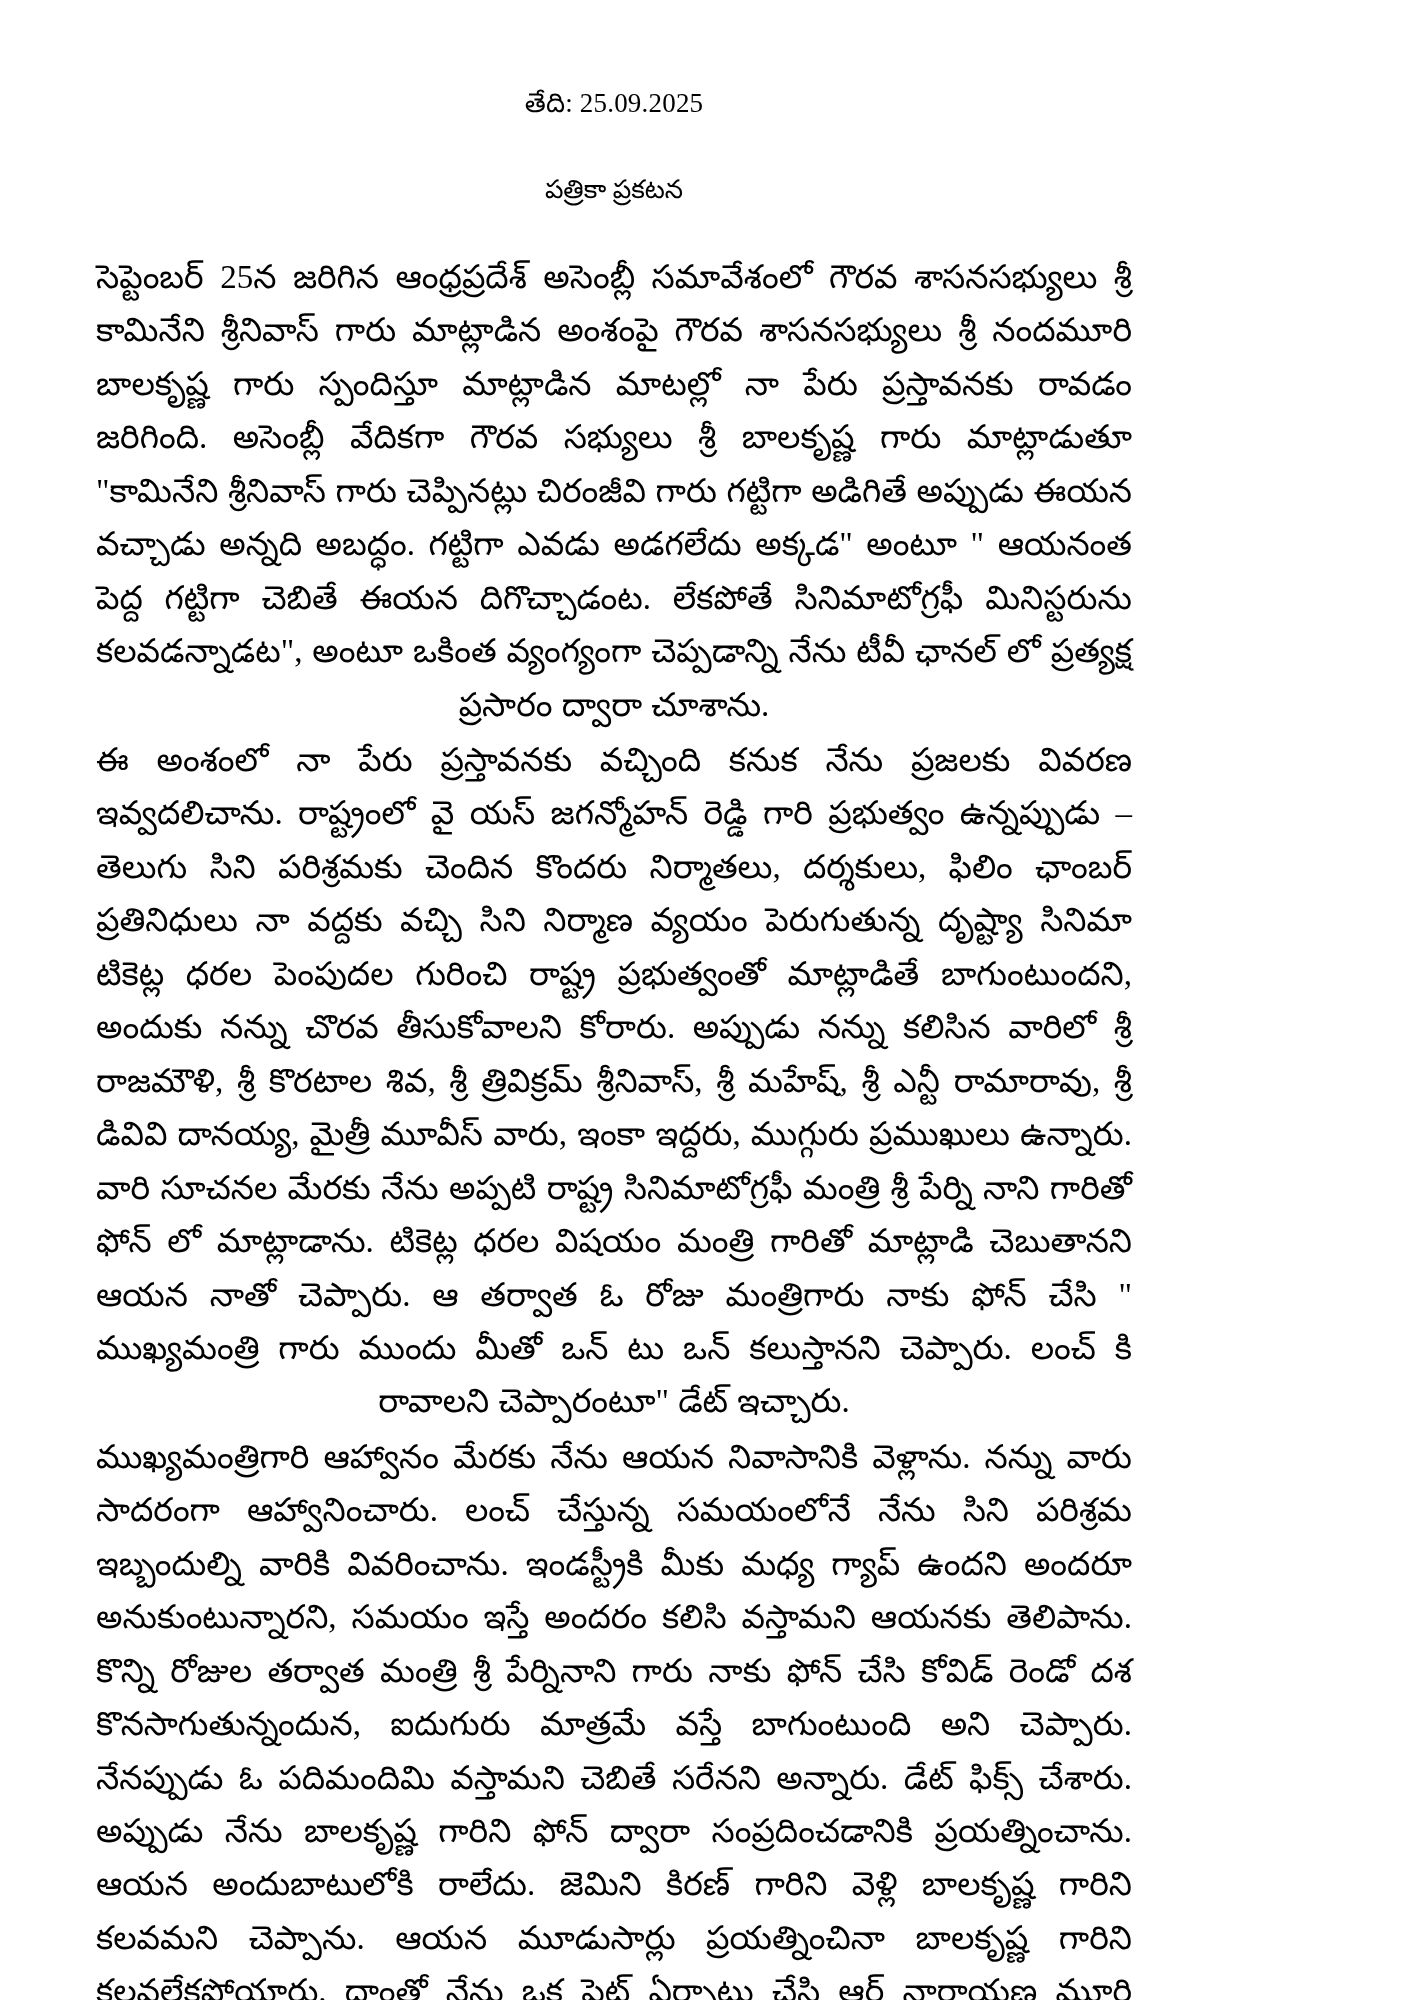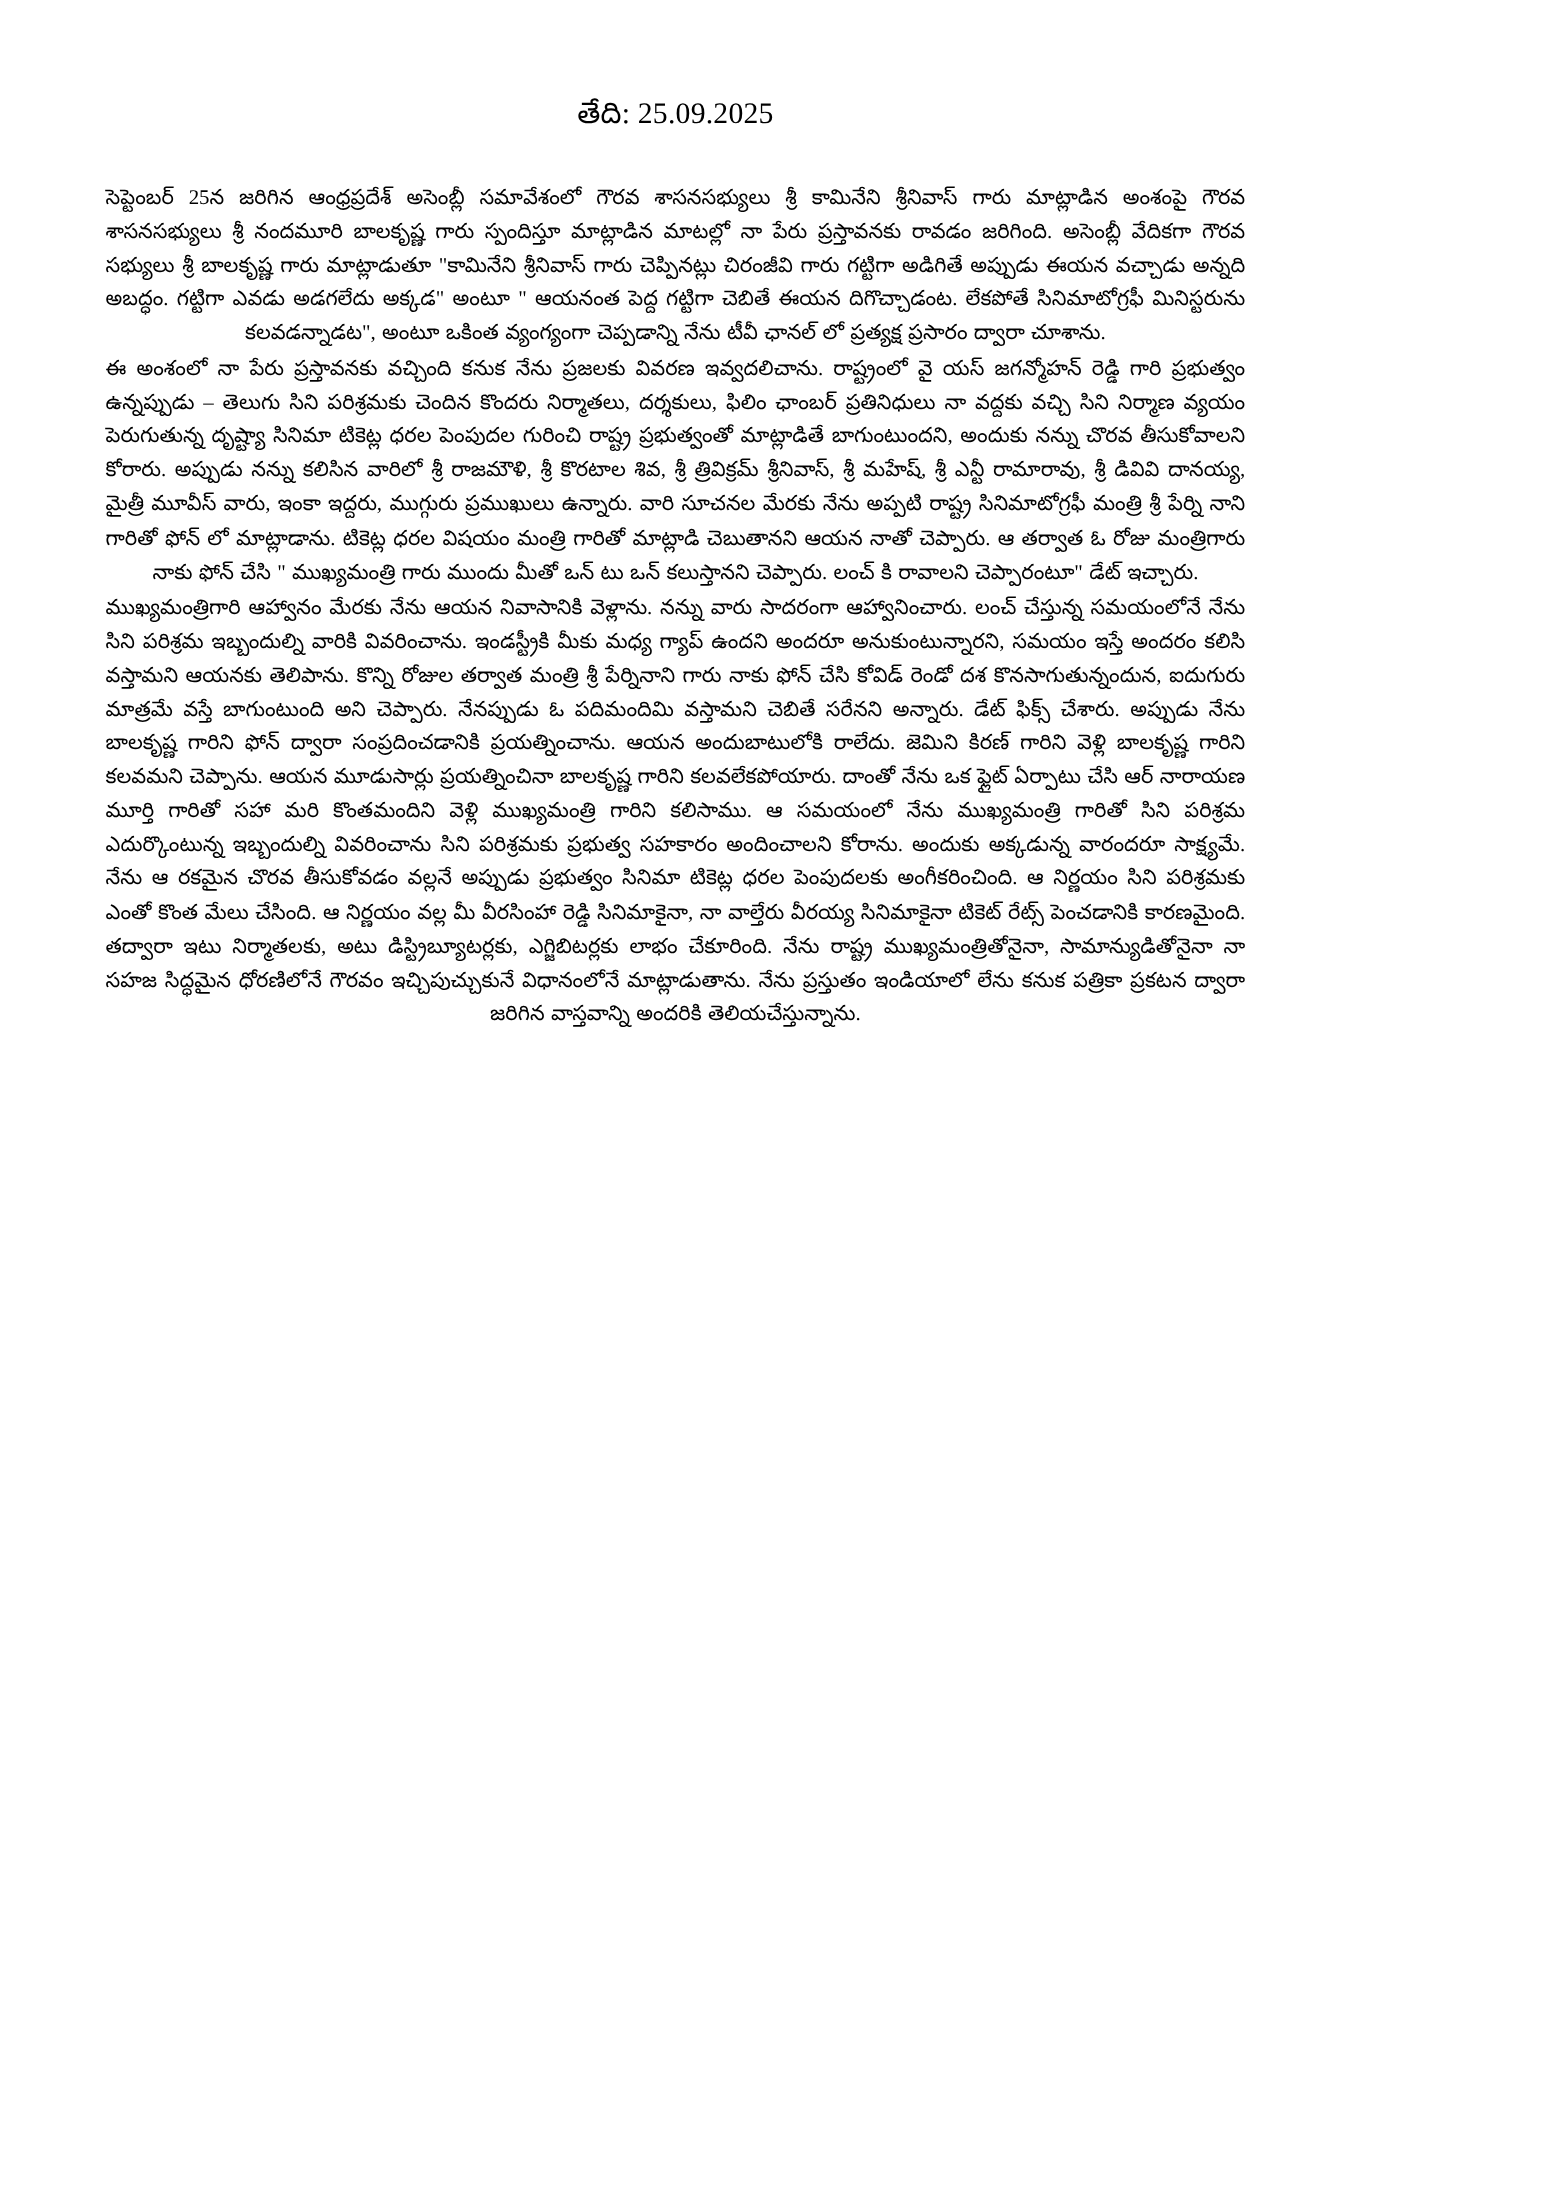--- a/index.html
+++ b/index.html
@@ -34,21 +34,21 @@
     font-size: 26px;
     line-height: 1.3;
     margin: 52px 0 0 0;
   }
   .body-block {
     margin-top: 44px;
   }
   .para {
     text-align: justify;
     text-align-last: center;
-    font-size: 19px;
+    font-size: 33px;
     line-height: 1.62;
     margin: 0;
     word-spacing: 1px;
     hyphens: none;
   }
   .para + .para {
     margin-top: 2px;
   }
   .sign-block {
     margin-top: 46px;
@@ -60,20 +60,21 @@
     margin: 0;
   }
 </style>
 </head>
 <body>
 
 <div class="page">
 
   <div class="date-line">తేది: 25.09.2025</div>
 
+  <div class="doc-title">పత్రికా ప్రకటన</div>
 
   <div class="body-block">
     <p class="para">సెప్టెంబర్ 25న జరిగిన ఆంధ్రప్రదేశ్ అసెంబ్లీ సమావేశంలో గౌరవ శాసనసభ్యులు శ్రీ కామినేని శ్రీనివాస్ గారు మాట్లాడిన అంశంపై గౌరవ శాసనసభ్యులు శ్రీ నందమూరి బాలకృష్ణ గారు స్పందిస్తూ మాట్లాడిన మాటల్లో నా పేరు ప్రస్తావనకు రావడం జరిగింది. అసెంబ్లీ వేదికగా  గౌరవ సభ్యులు శ్రీ బాలకృష్ణ గారు మాట్లాడుతూ "కామినేని శ్రీనివాస్ గారు చెప్పినట్లు చిరంజీవి గారు గట్టిగా అడిగితే అప్పుడు ఈయన వచ్చాడు అన్నది అబద్ధం. గట్టిగా ఎవడు అడగలేదు అక్కడ" అంటూ " ఆయనంత పెద్ద గట్టిగా చెబితే ఈయన దిగొచ్చాడంట. లేకపోతే సినిమాటోగ్రఫీ మినిస్టరును కలవడన్నాడట", అంటూ ఒకింత వ్యంగ్యంగా  చెప్పడాన్ని నేను టీవీ ఛానల్ లో ప్రత్యక్ష ప్రసారం ద్వారా చూశాను.</p>
     <p class="para">ఈ అంశంలో నా పేరు ప్రస్తావనకు వచ్చింది కనుక  నేను ప్రజలకు వివరణ ఇవ్వదలిచాను. రాష్ట్రంలో వై యస్ జగన్మోహన్ రెడ్డి గారి ప్రభుత్వం ఉన్నప్పుడు – తెలుగు సిని పరిశ్రమకు చెందిన కొందరు నిర్మాతలు, దర్శకులు, ఫిలిం ఛాంబర్ ప్రతినిధులు నా వద్దకు వచ్చి సిని నిర్మాణ వ్యయం పెరుగుతున్న దృష్ట్యా సినిమా టికెట్ల ధరల పెంపుదల గురించి రాష్ట్ర ప్రభుత్వంతో మాట్లాడితే బాగుంటుందని, అందుకు నన్ను చొరవ తీసుకోవాలని  కోరారు. అప్పుడు నన్ను కలిసిన వారిలో శ్రీ రాజమౌళి, శ్రీ కొరటాల శివ, శ్రీ త్రివిక్రమ్ శ్రీనివాస్, శ్రీ మహేష్, శ్రీ ఎన్టీ రామారావు, శ్రీ డివివి దానయ్య, మైత్రీ మూవీస్ వారు, ఇంకా ఇద్దరు, ముగ్గురు ప్రముఖులు ఉన్నారు.  వారి సూచనల మేరకు నేను అప్పటి రాష్ట్ర సినిమాటోగ్రఫీ మంత్రి శ్రీ పేర్ని నాని గారితో ఫోన్ లో మాట్లాడాను. టికెట్ల ధరల విషయం మంత్రి గారితో మాట్లాడి చెబుతానని ఆయన నాతో చెప్పారు. ఆ తర్వాత ఓ రోజు మంత్రిగారు నాకు ఫోన్ చేసి " ముఖ్యమంత్రి గారు ముందు మీతో ఒన్ టు ఒన్ కలుస్తానని చెప్పారు. లంచ్ కి రావాలని చెప్పారంటూ" డేట్ ఇచ్చారు.</p>
     <p class="para">ముఖ్యమంత్రిగారి ఆహ్వానం మేరకు నేను ఆయన నివాసానికి వెళ్లాను. నన్ను వారు సాదరంగా ఆహ్వానించారు. లంచ్ చేస్తున్న సమయంలోనే నేను సిని పరిశ్రమ ఇబ్బందుల్ని వారికి వివరించాను. ఇండస్ట్రీకి మీకు మధ్య గ్యాప్ ఉందని అందరూ అనుకుంటున్నారని, సమయం ఇస్తే అందరం కలిసి వస్తామని ఆయనకు తెలిపాను. కొన్ని రోజుల తర్వాత మంత్రి శ్రీ పేర్నినాని గారు నాకు ఫోన్ చేసి కోవిడ్ రెండో దశ కొనసాగుతున్నందున, ఐదుగురు మాత్రమే వస్తే బాగుంటుంది అని చెప్పారు. నేనప్పుడు ఓ పదిమందిమి వస్తామని చెబితే సరేనని అన్నారు. డేట్ ఫిక్స్ చేశారు. అప్పుడు నేను బాలకృష్ణ గారిని ఫోన్ ద్వారా సంప్రదించడానికి ప్రయత్నించాను.  ఆయన అందుబాటులోకి రాలేదు. జెమిని కిరణ్ గారిని వెళ్లి బాలకృష్ణ గారిని కలవమని చెప్పాను. ఆయన మూడుసార్లు ప్రయత్నించినా బాలకృష్ణ గారిని కలవలేకపోయారు. దాంతో నేను ఒక ఫ్లైట్ ఏర్పాటు చేసి ఆర్ నారాయణ మూర్తి గారితో సహా మరి కొంతమందిని వెళ్లి ముఖ్యమంత్రి గారిని కలిసాము. ఆ సమయంలో నేను ముఖ్యమంత్రి గారితో సిని పరిశ్రమ ఎదుర్కొంటున్న ఇబ్బందుల్ని వివరించాను సిని పరిశ్రమకు  ప్రభుత్వ సహకారం అందించాలని కోరాను. అందుకు అక్కడున్న వారందరూ సాక్ష్యమే. నేను ఆ రకమైన చొరవ తీసుకోవడం వల్లనే అప్పుడు ప్రభుత్వం సినిమా టికెట్ల ధరల పెంపుదలకు అంగీకరించింది. ఆ నిర్ణయం సిని పరిశ్రమకు ఎంతో కొంత మేలు చేసింది. ఆ నిర్ణయం వల్ల మీ వీరసింహా రెడ్డి సినిమాకైనా, నా వాల్తేరు వీరయ్య సినిమాకైనా టికెట్ రేట్స్ పెంచడానికి కారణమైంది. తద్వారా ఇటు నిర్మాతలకు, అటు డిస్ట్రిబ్యూటర్లకు, ఎగ్జిబిటర్లకు లాభం చేకూరింది. నేను రాష్ట్ర ముఖ్యమంత్రితోనైనా, సామాన్యుడితోనైనా నా సహజ సిద్ధమైన ధోరణిలోనే గౌరవం ఇచ్చిపుచ్చుకునే విధానంలోనే మాట్లాడుతాను. నేను ప్రస్తుతం ఇండియాలో లేను కనుక పత్రికా ప్రకటన ద్వారా జరిగిన వాస్తవాన్ని  అందరికి తెలియచేస్తున్నాను.</p>
   </div>
 
   <div class="sign-block">
   </div>
 

